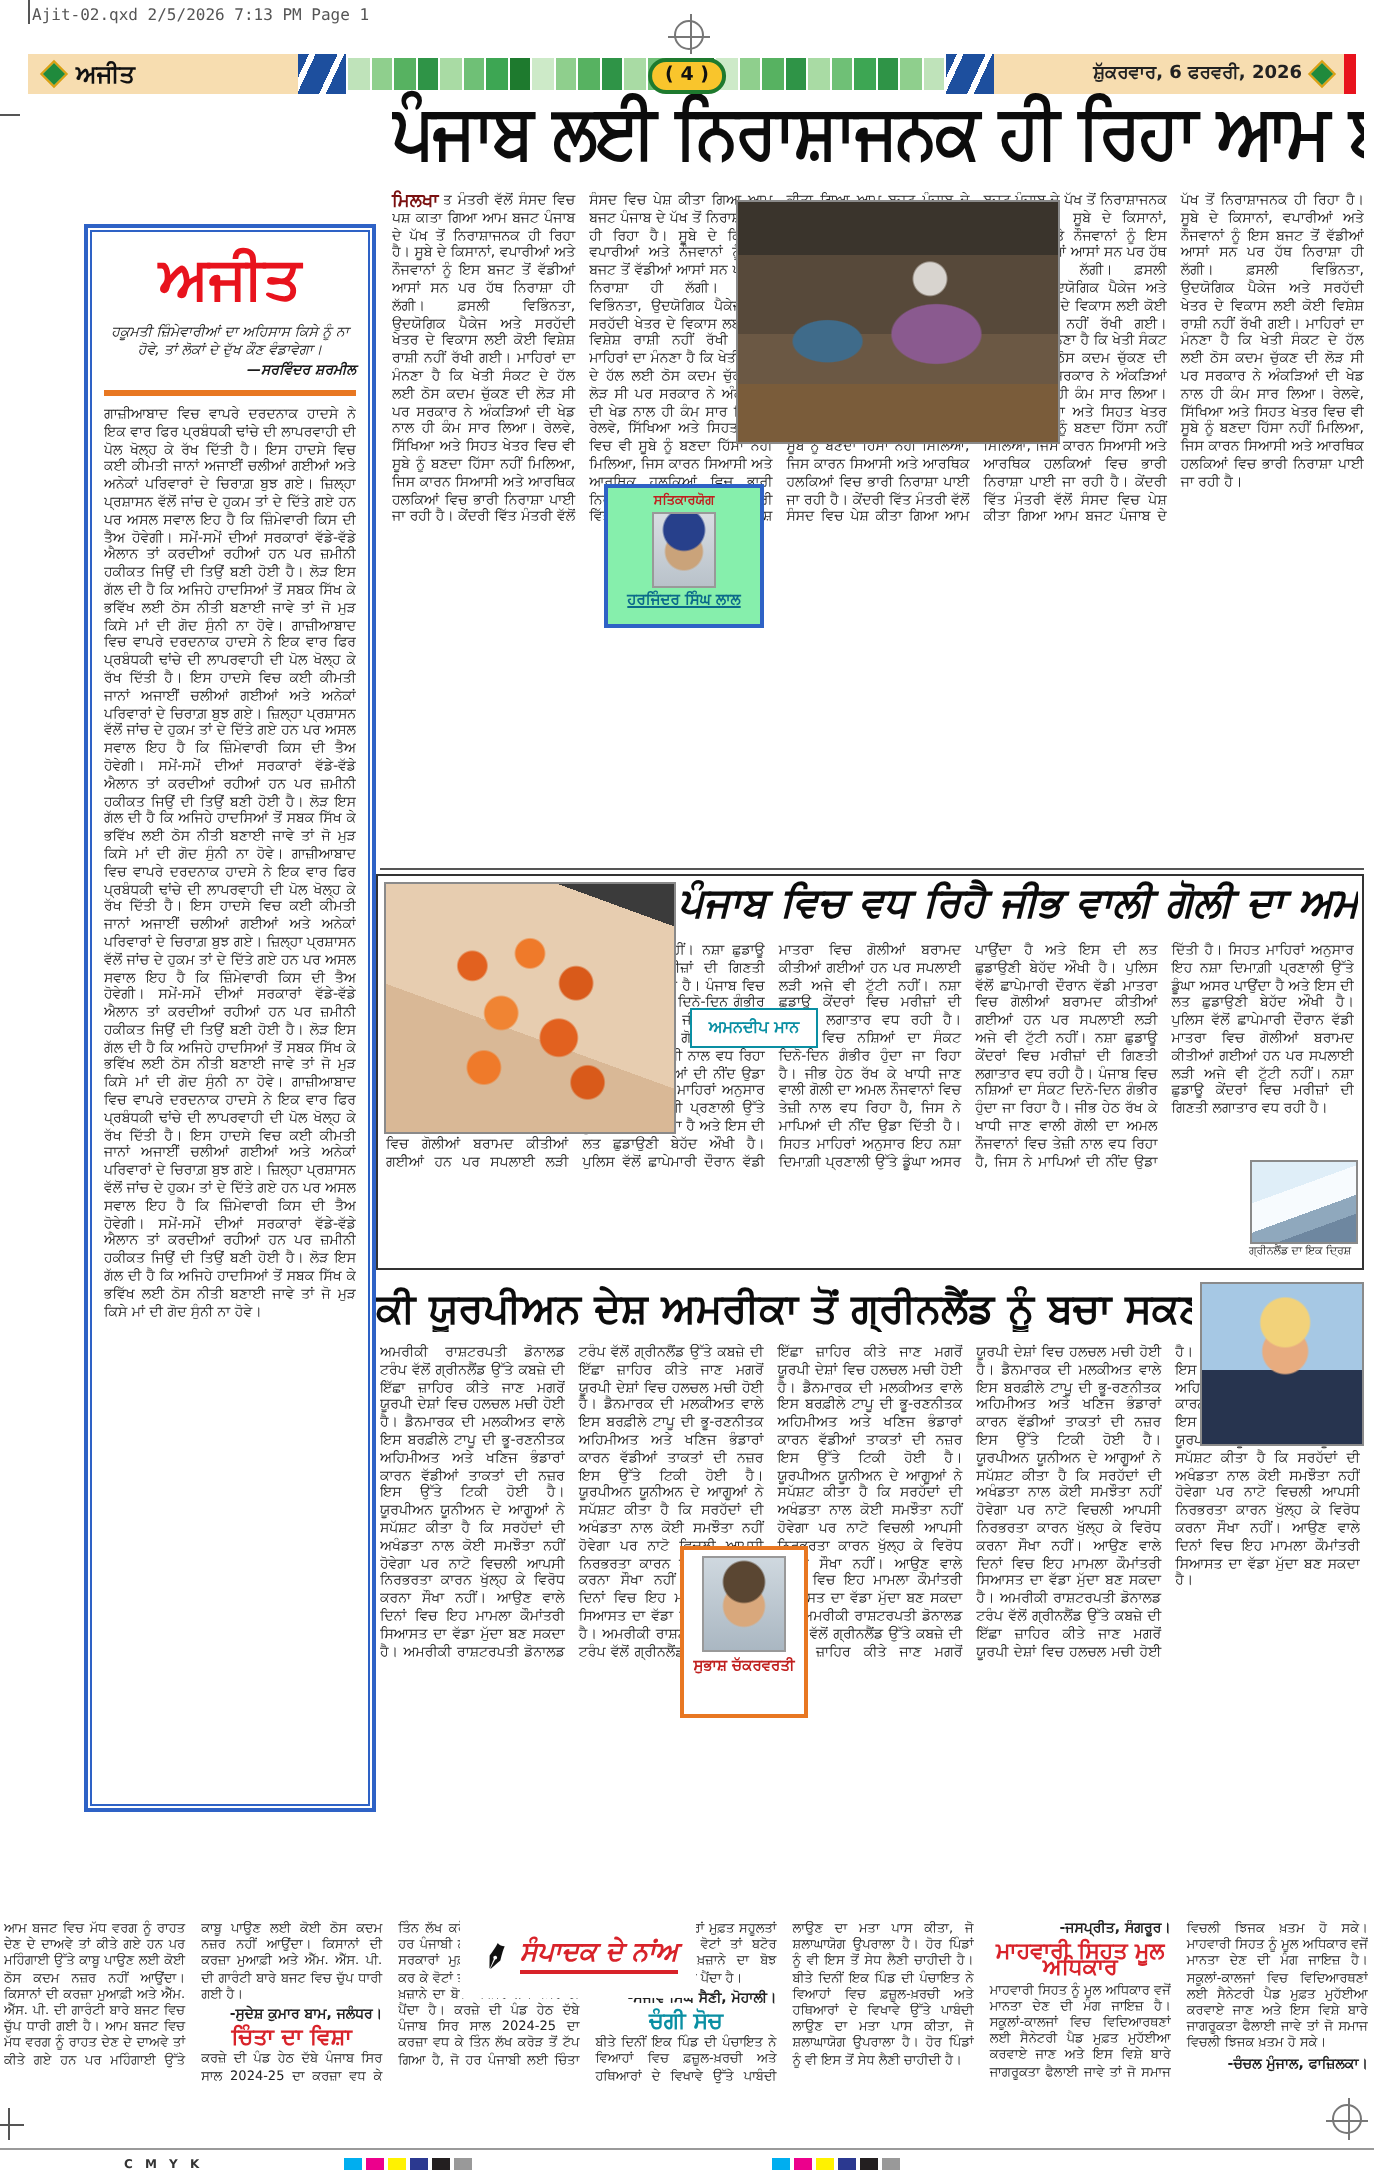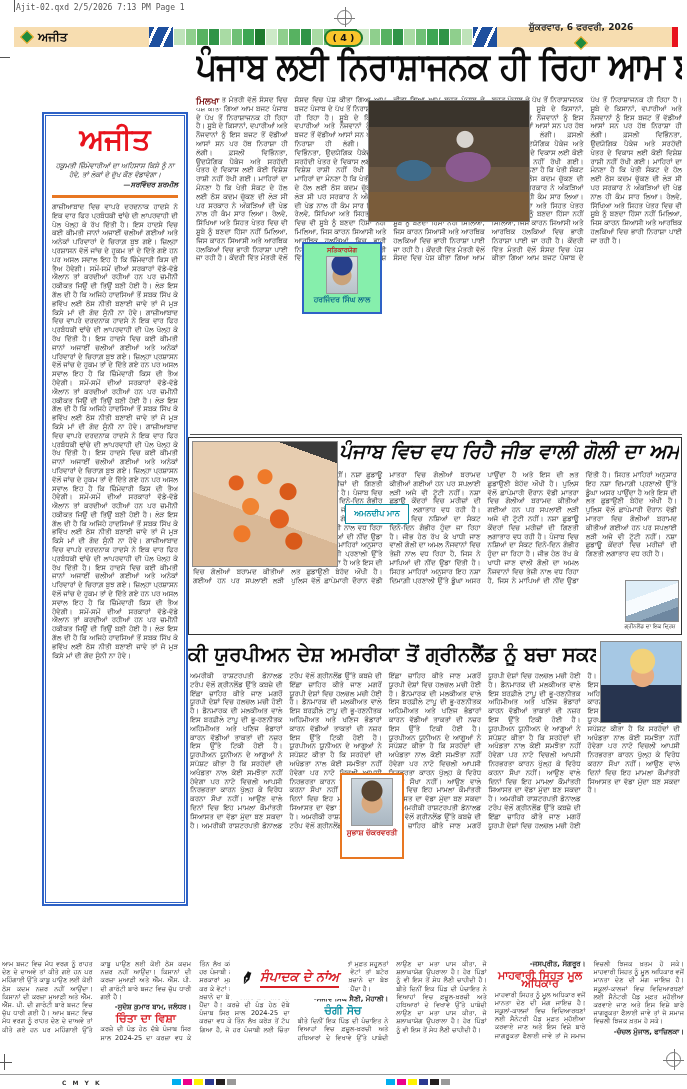--- a/index.html
+++ b/index.html
@@ -19,21 +19,21 @@
   .masthead{position:absolute;left:14px;top:27px;width:664px;height:20px;display:flex;align-items:stretch;}
   .mh-left{width:126px;background:#f7ddb0;display:flex;align-items:center;gap:7px;padding-left:9px;}
   .mh-title{font-weight:800;font-size:12px;color:#111;}
   .diamond{width:8px;height:8px;background:#1f8a3c;transform:rotate(45deg);outline:1px solid #d9a013;display:inline-block;flex:none;}
   .ribbon{width:24px;background:repeating-linear-gradient(115deg,#1d4f9e 0 5px,#ffffff 5px 8px,#1d4f9e 8px 13px);}
   .mh-green{flex:1;display:flex;gap:1px;padding:2px 1px;background:#ffffff;}
   .mh-green span{flex:1;}
   .mh-badge{position:absolute;left:50%;top:1px;transform:translateX(-50%);background:#f9c52c;border:2px solid #1e7a2e;
             border-radius:9px;font-weight:800;font-size:9.5px;line-height:14px;padding:0 7px;color:#111;z-index:2;}
   .mh-right{width:168px;background:#f7ddb0;display:flex;align-items:center;justify-content:flex-end;gap:6px;
-            padding-right:7px;font-size:9px;font-weight:700;color:#222;flex-direction:column;}
+            padding-right:7px;font-size:9px;font-weight:700;color:#222;}
   .redbar{width:6px;background:#e8131d;}
 
   
   .main-headline{position:absolute;left:196px;top:44px;width:486px;height:50px;margin:0;
                  font-size:33px;font-weight:800;color:#0c0c0c;letter-spacing:-1px;white-space:nowrap;
                  overflow:hidden;transform:scaleY(1.12);transform-origin:top left;}
 
   
   .sidebar{position:absolute;left:42px;top:112px;width:146px;height:794px;background:#fff;
            border:2px solid #2e62c6;box-shadow:inset 0 0 0 1px #ffffff,inset 0 0 0 2px #2e62c6;
@@ -59,21 +59,21 @@
       radial-gradient(ellipse at 62% 55%,#8a5a8f 0 22px,rgba(0,0,0,0) 23px),
       radial-gradient(ellipse at 28% 58%,#3f6b8a 0 17px,rgba(0,0,0,0) 18px),
       linear-gradient(180deg,#3a342c 0 22%,#57493a 22% 55%,#6b5844 55% 76%,#7a5c3a 76%);}
   .author-box{position:absolute;left:106px;top:146px;width:80px;height:72px;border:2px solid #2e62c6;
               background:#86efac;text-align:center;box-sizing:border-box;z-index:2;}
   .ab-label{color:#c0201f;font-weight:700;font-size:6.5px;margin-top:2px;}
   .ab-portrait{width:30px;height:36px;margin:2px auto;border:1px solid #999;background:
       radial-gradient(circle at 50% 22%,#27408b 0 10px,rgba(0,0,0,0) 11px),
       radial-gradient(circle at 50% 52%,#caa37a 0 9px,rgba(0,0,0,0) 10px),
       linear-gradient(#d8dde2,#b9c2ca);}
-  .ab-name{color:#0b6a8a;font-weight:800;font-size:7.5px;line-height:8.5px;}
+  .ab-name{color:#0b6a8a;font-weight:800;font-size:7.5px;line-height:8.5px;text-decoration:underline;}
   .contact-box{position:absolute;right:2px;top:260px;width:112px;background:#fff;font-size:6.5px;
                line-height:8.2px;text-align:center;z-index:2;padding-top:2px;}
   .couplet{font-style:italic;font-weight:700;margin-bottom:2px;}
 
   .div1{position:absolute;left:190px;top:434px;width:492px;height:1px;background:#555;}
 
   
   .art2{position:absolute;left:188px;top:437px;width:494px;height:198px;border:1px solid #333;box-sizing:border-box;}
   .art2-headline{position:absolute;left:150px;top:1px;width:340px;margin:0;font-size:20px;font-weight:800;
                  font-style:italic;text-align:center;white-space:nowrap;overflow:hidden;color:#0c0c0c;}

